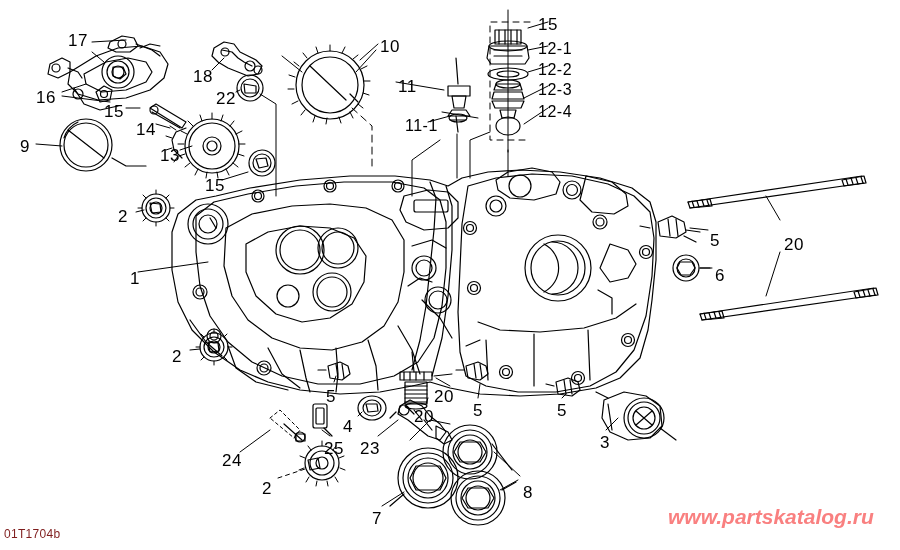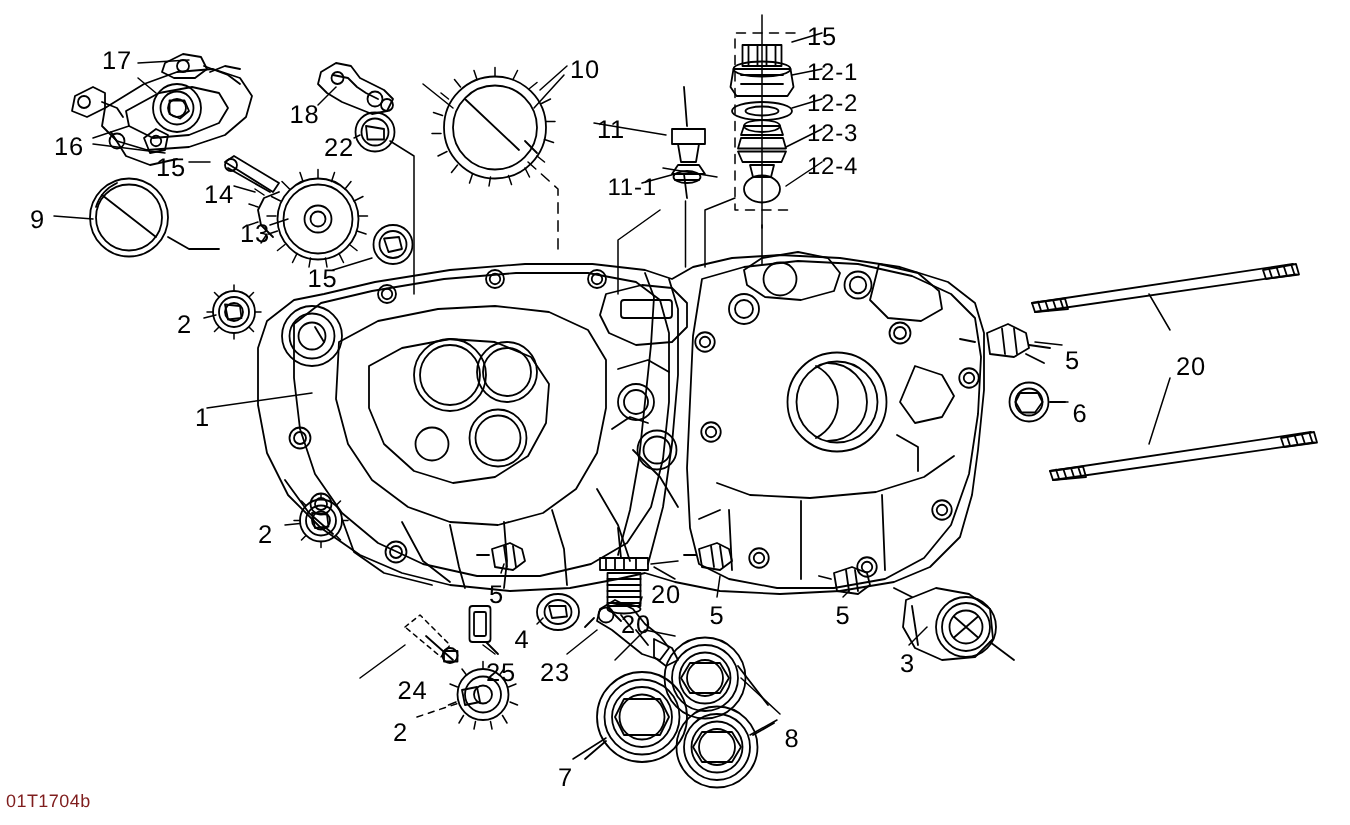--- a/index.html
+++ b/index.html
@@ -499,20 +499,21 @@
         <path d="M548,108 L524,124"></path>
         <path d="M396,82 L444,90"></path>
         <path d="M428,122 L450,116"></path>
         <path d="M378,44 L360,60"></path>
       </g>
 
     </g>
   </svg>
 
   <div id="plate-code">01T1704b</div>
+  <div id="watermark">www.partskatalog.ru</div>
 
 <div class="callout" style="left: 68px; top: 32px;">17</div>
     <div class="callout" style="left: 36px; top: 89px;">16</div>
     <div class="callout" style="left: 104px; top: 103px;">15</div>
     <div class="callout" style="left: 136px; top: 121px;">14</div>
     <div class="callout" style="left: 160px; top: 147px;">13</div>
     <div class="callout" style="left: 205px; top: 177px;">15</div>
     <div class="callout" style="left: 20px; top: 138px;">9</div>
     <div class="callout" style="left: 193px; top: 68px;">18</div>
     <div class="callout" style="left: 216px; top: 90px;">22</div>
@@ -523,21 +524,21 @@
     <div class="callout small" style="left: 538px; top: 41px;">12-1</div>
     <div class="callout small" style="left: 538px; top: 62px;">12-2</div>
     <div class="callout small" style="left: 538px; top: 82px;">12-3</div>
     <div class="callout small" style="left: 538px; top: 104px;">12-4</div>
     <div class="callout" style="left: 118px; top: 208px;">2</div>
     <div class="callout" style="left: 130px; top: 270px;">1</div>
     <div class="callout" style="left: 172px; top: 348px;">2</div>
     <div class="callout" style="left: 326px; top: 388px;">5</div>
     <div class="callout" style="left: 343px; top: 418px;">4</div>
     <div class="callout" style="left: 324px; top: 440px;">25</div>
-    <div class="callout" style="left: 222px; top: 452px; margin-left: 43px;">24</div>
+    <div class="callout" style="left: 222px; top: 452px;">24</div>
     <div class="callout" style="left: 262px; top: 480px;">2</div>
     <div class="callout" style="left: 360px; top: 440px;">23</div>
     <div class="callout" style="left: 414px; top: 408px;">20</div>
     <div class="callout" style="left: 434px; top: 388px;">20</div>
     <div class="callout" style="left: 473px; top: 402px;">5</div>
     <div class="callout" style="left: 557px; top: 402px;">5</div>
     <div class="callout" style="left: 600px; top: 434px;">3</div>
     <div class="callout" style="left: 372px; top: 510px;">7</div>
     <div class="callout" style="left: 523px; top: 484px;">8</div>
     <div class="callout" style="left: 710px; top: 232px;">5</div>

